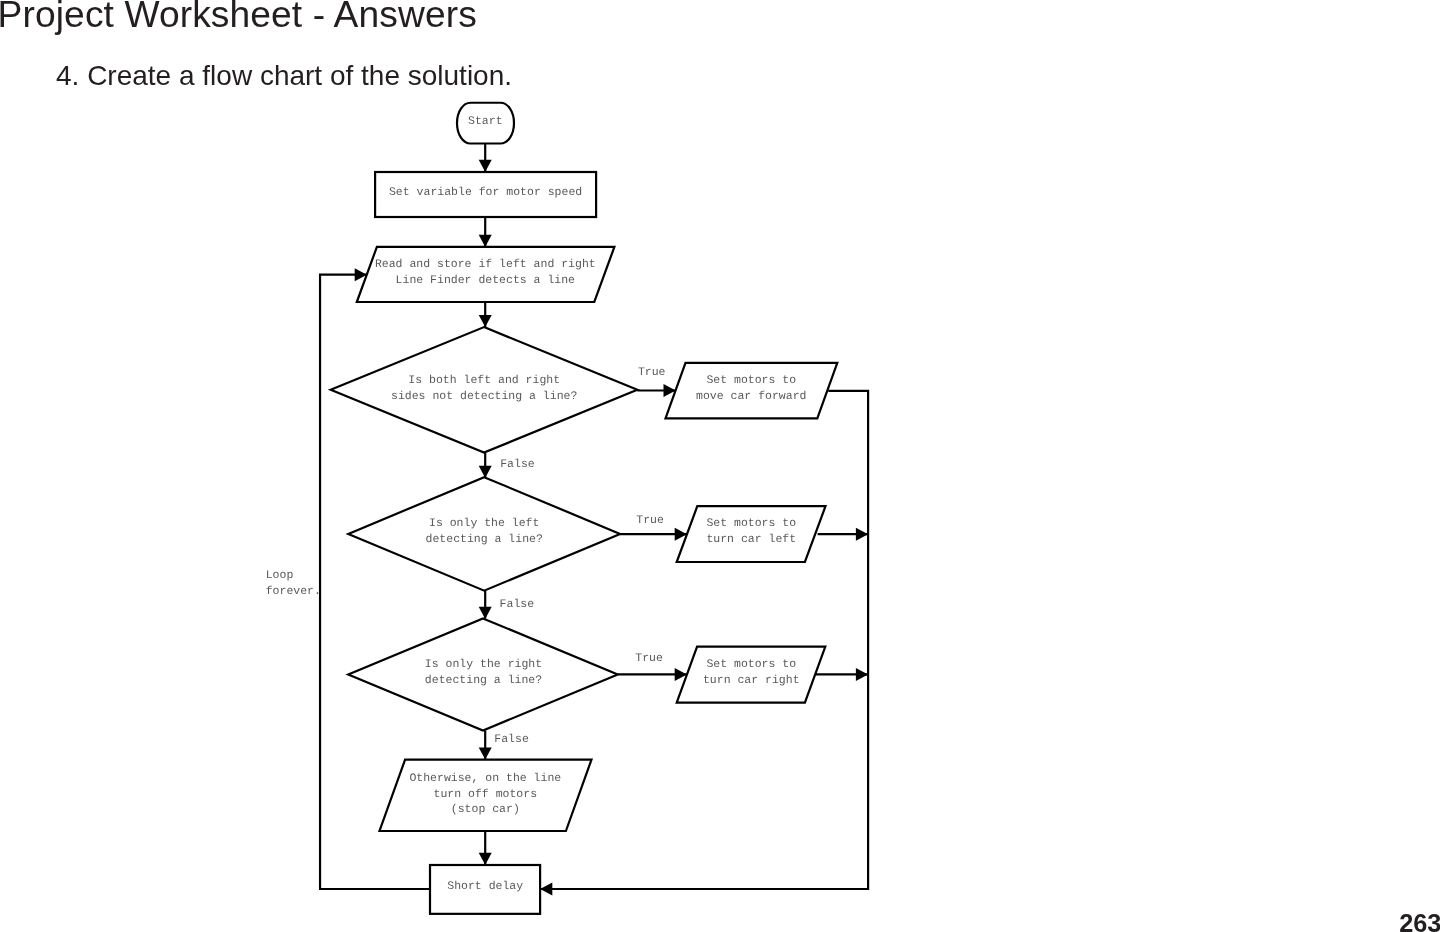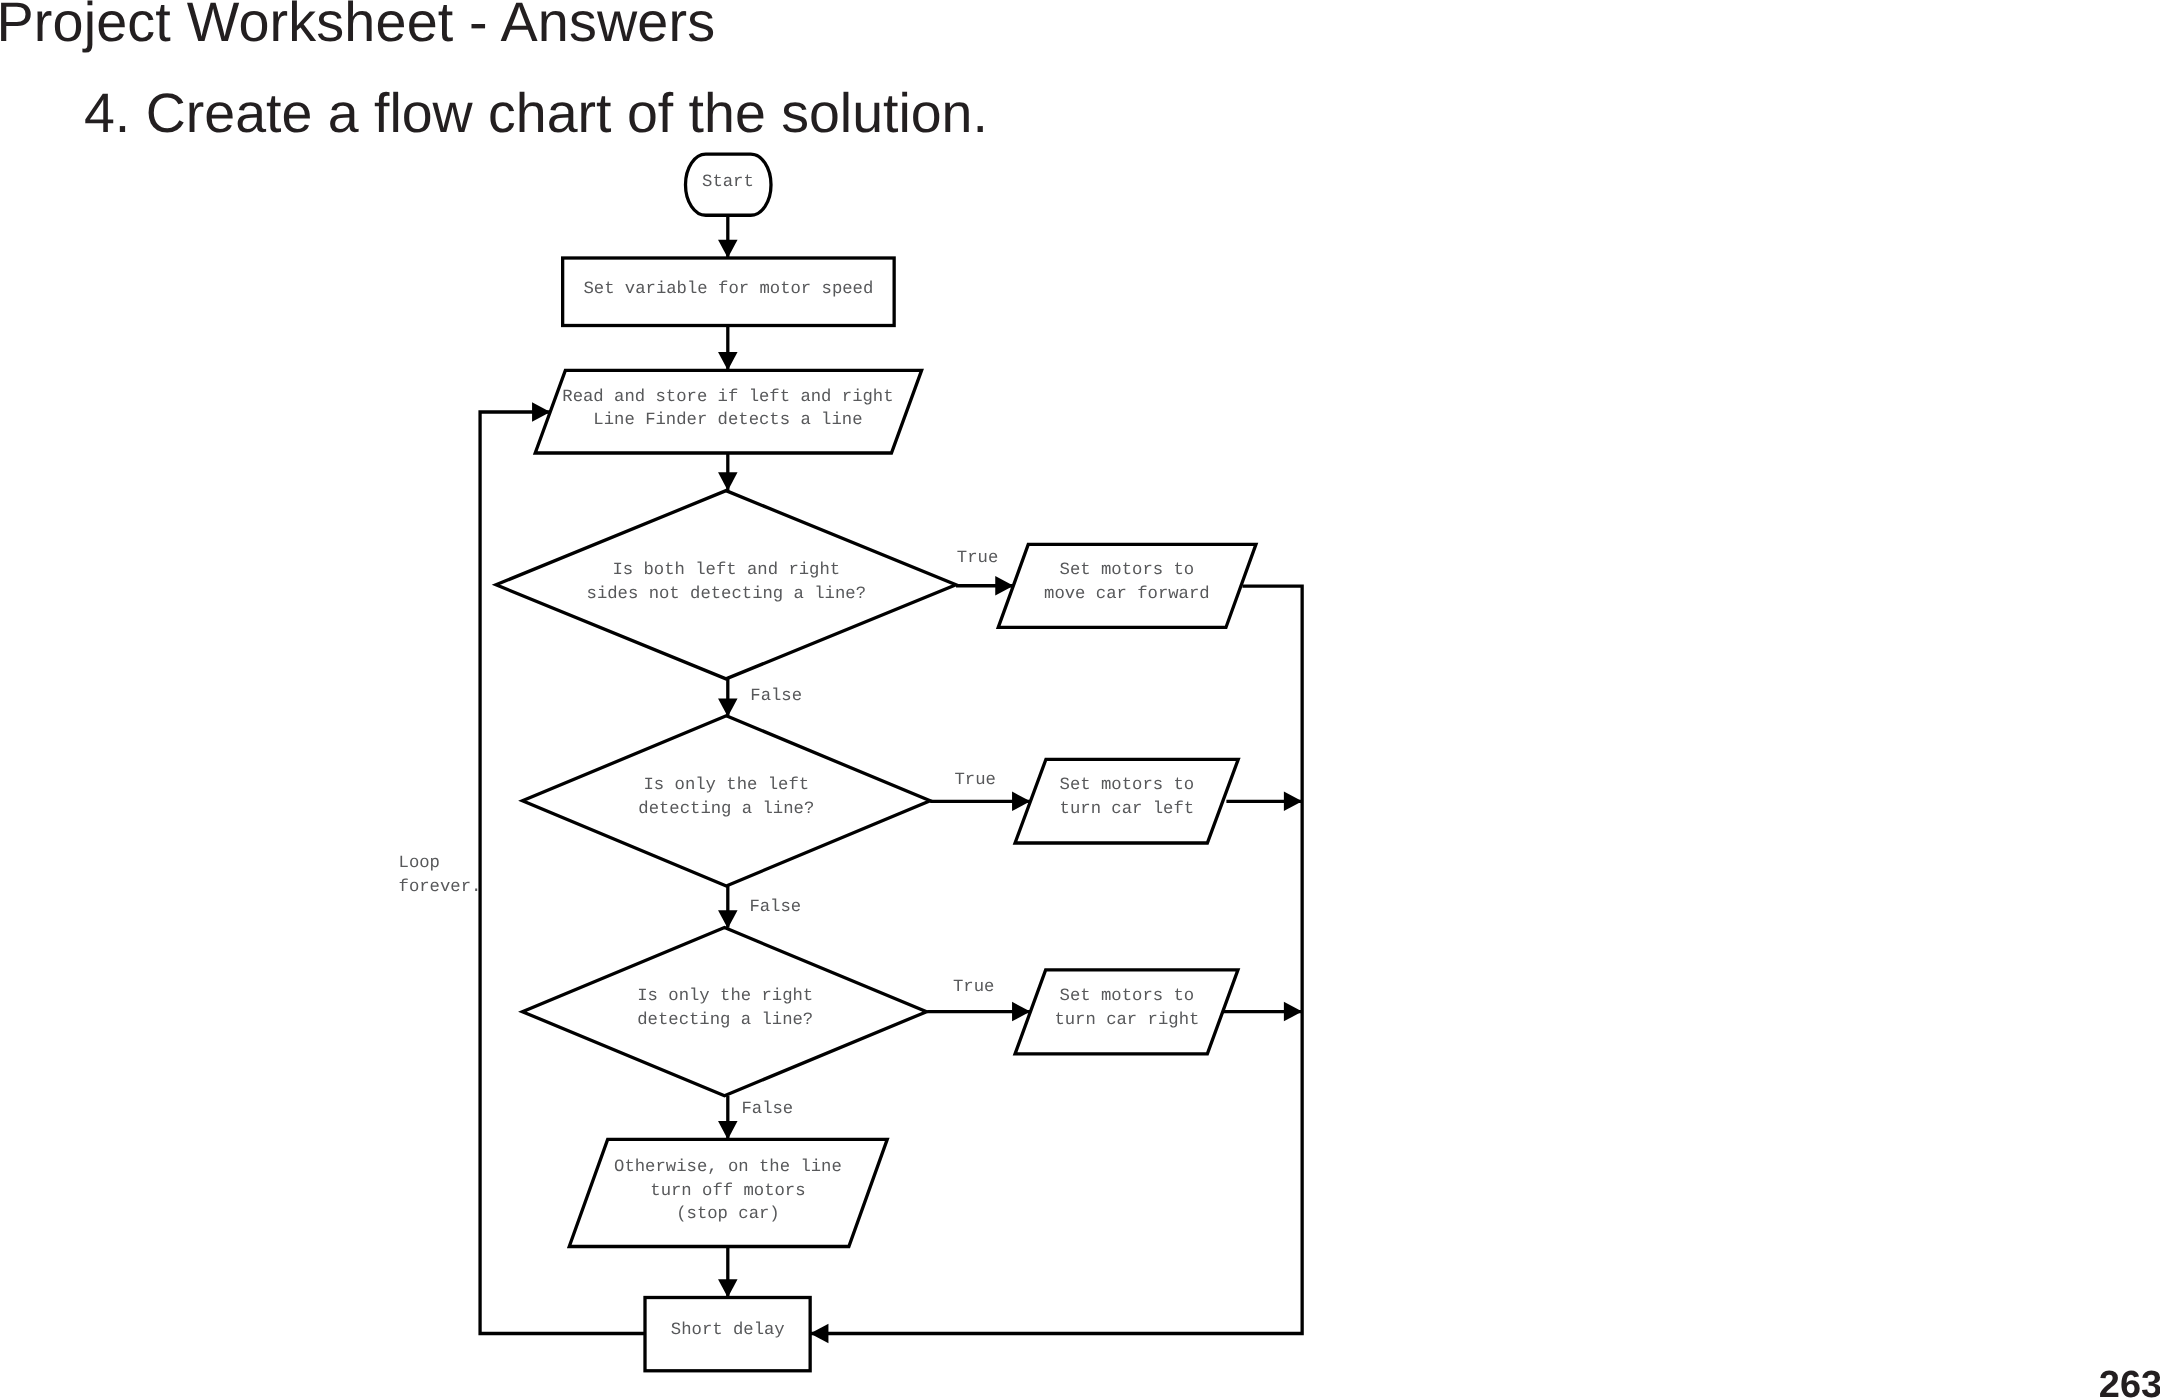--- a/index.html
+++ b/index.html
@@ -10,21 +10,21 @@
     -webkit-font-smoothing:antialiased;
   }
   #page{position:absolute;inset:0;}
   .page-title{
     position:absolute;left:-2.4px;top:-7.8px;
     font-size:37.17px;line-height:44px;color:#231f20;letter-spacing:0.107px;
     font-family:"Liberation Sans", sans-serif;white-space:pre;
   }
   .task-line{
     position:absolute;left:56.0px;top:58.6px;
-    font-size:37px;line-height:34px;color:#231f20;
+    font-size:28px;line-height:34px;color:#231f20;
     font-family:"Liberation Sans", sans-serif;white-space:pre;
   }
   .page-number{
     position:absolute;left:1399.2px;top:909.0px;
     font-size:25.3px;line-height:29px;color:#231f20;font-weight:bold;
     font-family:"Liberation Sans", sans-serif;white-space:pre;
   }
   #flow{position:absolute;left:0;top:0;width:1440px;height:932px;}
   .fc-text{
     font-family:"Liberation Mono", monospace;

